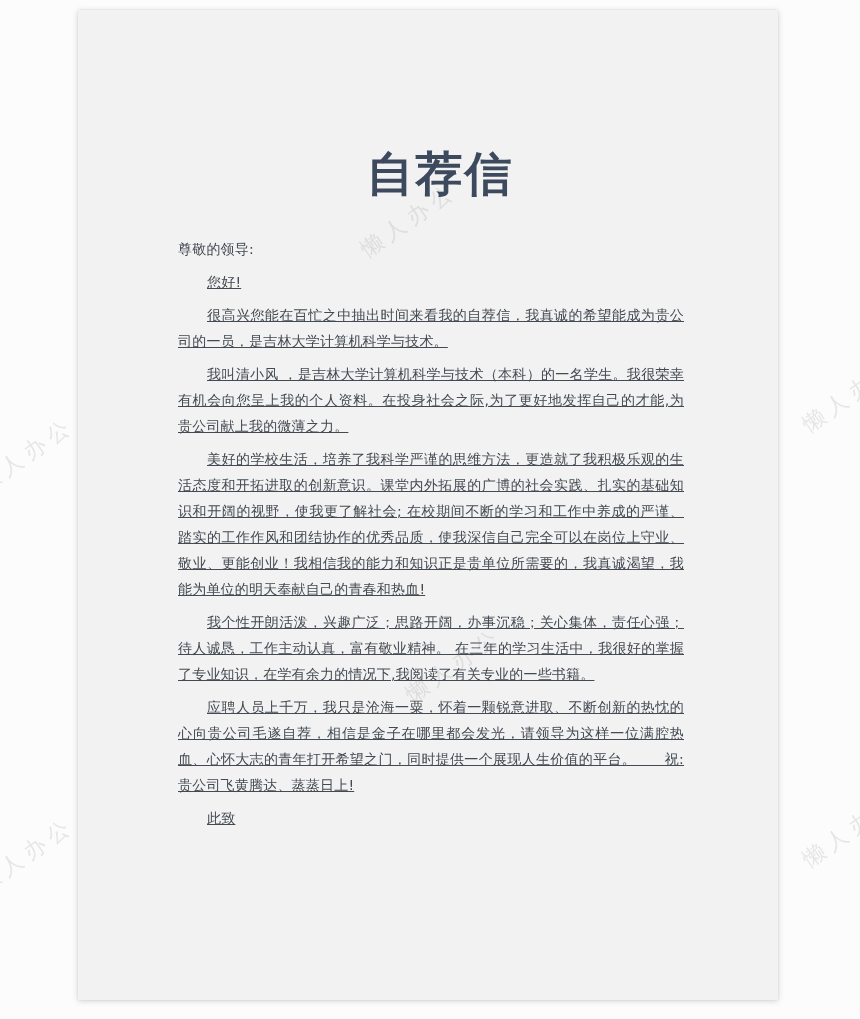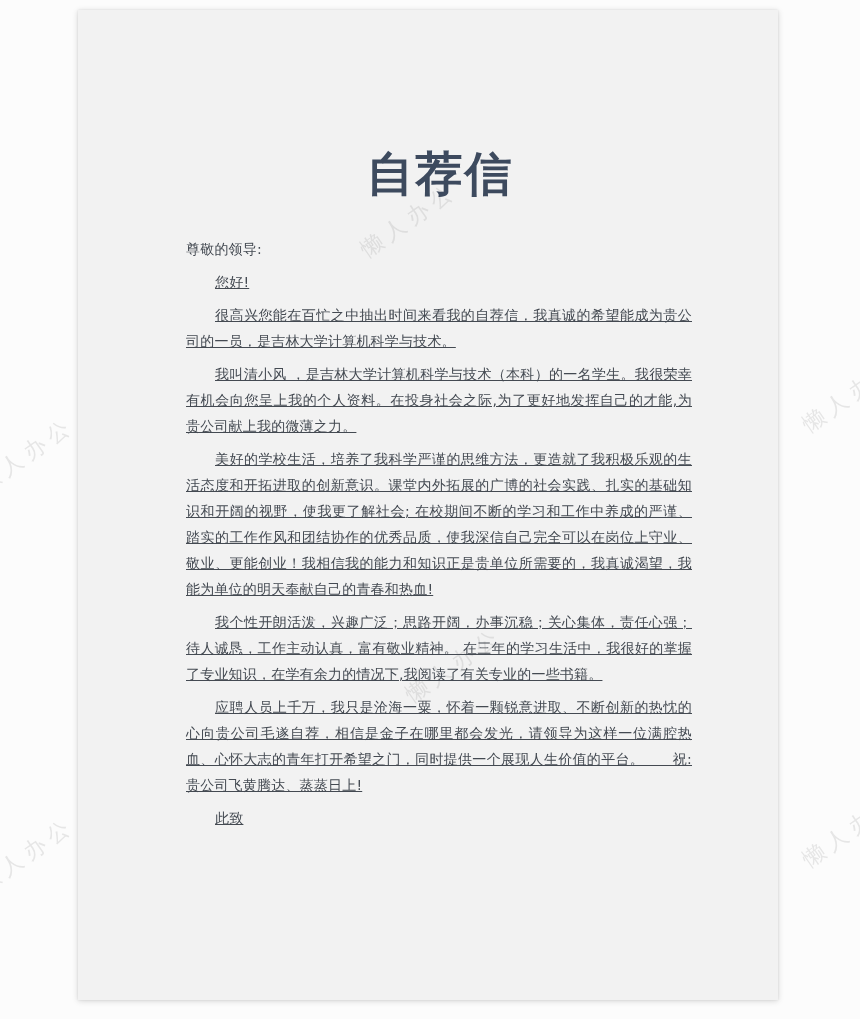--- a/index.html
+++ b/index.html
@@ -34,21 +34,21 @@
       text-align: center;
       font-size: 47px;
       font-weight: bold;
       color: #3d4a5e;
       letter-spacing: 2px;
       line-height: 1;
       margin: 12px;
     }
     .body-text {
       position: absolute;
-      left: 108px;
+      left: 100px;
       top: 226px;
       width: 506px;
       font-size: 14px;
       color: #444a52;
       line-height: 26px;
     }
     .body-text p {
       margin: 0 0 7px 0;
       text-align: justify;
       text-justify: inter-character;

